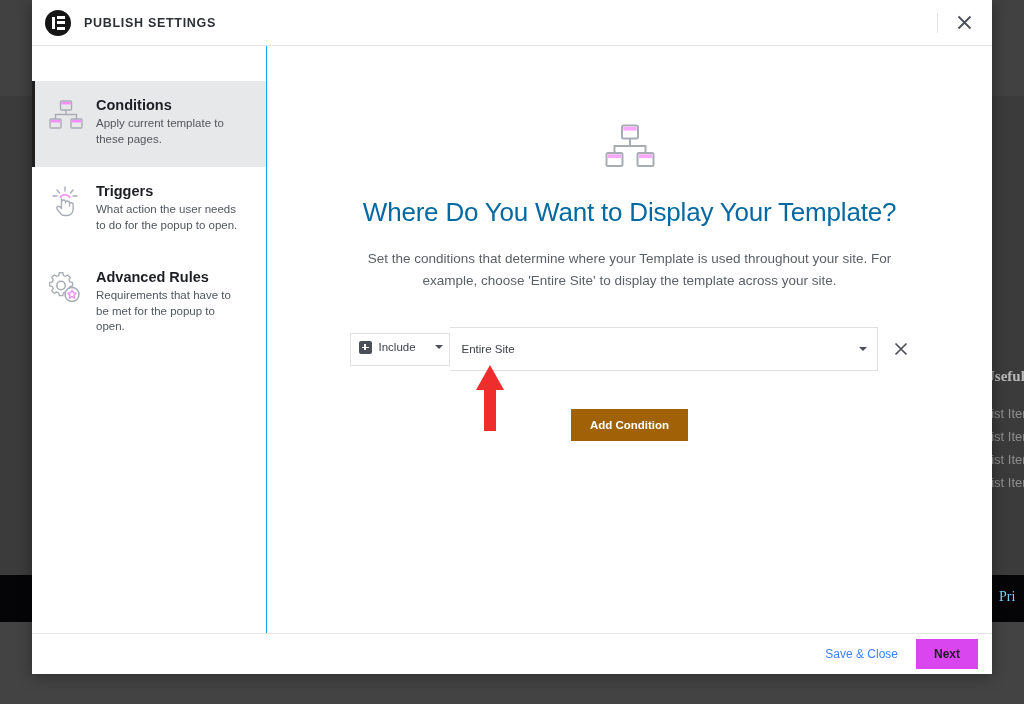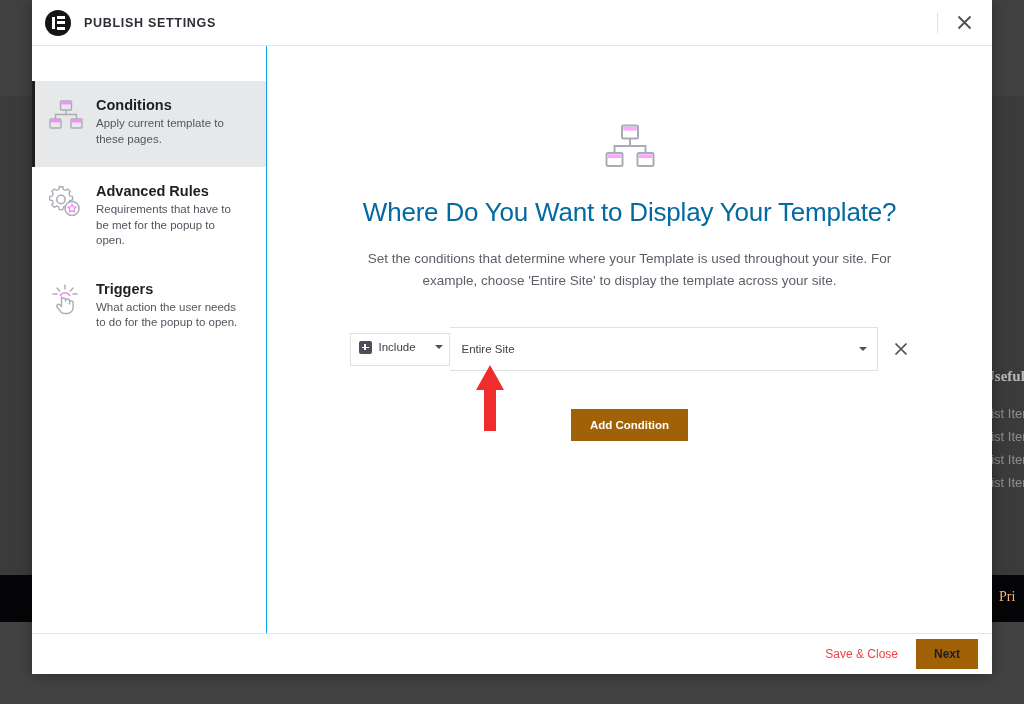--- a/index.html
+++ b/index.html
@@ -20,21 +20,21 @@
   .bg-useful {
     position: absolute; left: 984px; top: 368px;
     font-size: 15px; font-weight: bold; color: #b9b9b9;
     font-family: "Liberation Serif", serif;
     white-space: nowrap;
   }
   .bg-list { position: absolute; left: 984px; top: 402px; white-space: nowrap; }
   .bg-list-item { font-size: 13px; color: #8e8e8e; line-height: 23px; }
   .bg-privacy {
     position: absolute; left: 999px; top: 589px;
-    font-size: 14px; color: #fdba74;
+    font-size: 14px; color: #7dd3fc;
     font-family: "Liberation Serif", serif;
     white-space: nowrap;
   }
 
   
   .modal {
     position: absolute; left: 32px; top: 0;
     width: 960px; height: 674px;
     background: #ffffff;
     display: flex; flex-direction: column;
@@ -152,23 +152,23 @@
     padding: 10px 19px; cursor: pointer;
     font-family: "Liberation Sans", sans-serif;
   }
 
   
   .modal-footer {
     flex: 0 0 41px; height: 41px; border-top: 1px solid #e6e6e6;
     display: flex; align-items: center; justify-content: flex-end;
     padding-right: 14px; gap: 18px;
   }
-  .save-close { font-size: 12px; color: #ef4444; cursor: pointer; }
+  .save-close { font-size: 12px; color: #3b82f6; cursor: pointer; }
   .next-btn {
-    background: #a16207; color: #1d1f24; border: none;
+    background: #d946ef; color: #1d1f24; border: none;
     font-size: 12px; font-weight: bold; padding: 8px 18px; cursor: pointer;
     font-family: "Liberation Sans", sans-serif;
   }
 </style>
 </head>
 <body>
 
 <div class="bg-layer">
   <div class="bg-band-top"></div>
   <div class="bg-band-mid"></div>
@@ -225,43 +225,43 @@
         </div>
         <div class="side-text">
           <div class="side-title">Conditions</div>
           <div class="side-desc">Apply current template to these pages.</div>
         </div>
       </div>
 
       <div class="side-item">
         <div class="side-icon">
           <svg width="34" height="32" viewBox="0 0 34 32">
+            <path d="M16 1 V5 M8 4 L10.5 7 M24 4 L21.5 7 M4 10 H8 M28 10 H24" stroke="#a8adb5" stroke-width="1.4" fill="none" stroke-linecap="round"></path>
+            <path d="M11 12 A5.5 5.5 0 0 1 21 12" stroke="#f58ef9" stroke-width="1.6" fill="none"></path>
+            <path d="M12.5 13 V22 M12.5 16 a2 2 0 0 1 4 0 M16.5 17 a2 2 0 0 1 4 0 v3 M20.5 18.5 a1.8 1.8 0 0 1 3.6 0 v5 a6 6 0 0 1 -6 6 h-2.6 a5 5 0 0 1 -3.6 -1.6 L8 23 a1.8 1.8 0 0 1 2.6 -2.4 l1.9 2" fill="none" stroke="#a8adb5" stroke-width="1.4" stroke-linejoin="round" stroke-linecap="round"></path>
+          </svg>
+        </div>
+        <div class="side-text">
+          <div class="side-title">Triggers</div>
+          <div class="side-desc">What action the user needs to do for the popup to open.</div>
+        </div>
+      </div>
+
+      <div class="side-item">
+        <div class="side-icon">
+          <svg width="34" height="32" viewBox="0 0 34 32">
             <path d="M14 2 h4 l0.7 3.1 2.3 1 2.7-1.6 2.8 2.8 -1.6 2.7 1 2.3 3.1 0.7 v4 l-3.1 0.7 -1 2.3 1.6 2.7 -2.8 2.8 -2.7-1.6 -2.3 1 -0.7 3.1 h-4 l-0.7-3.1 -2.3-1 -2.7 1.6 -2.8-2.8 1.6-2.7 -1-2.3 -3.1-0.7 v-4 l3.1-0.7 1-2.3 -1.6-2.7 2.8-2.8 2.7 1.6 2.3-1 z" transform="translate(-2,-1) scale(0.88)" fill="none" stroke="#a8adb5" stroke-width="1.5"></path>
             <circle cx="12" cy="13.5" r="4.2" fill="none" stroke="#a8adb5" stroke-width="1.5"></circle>
             <circle cx="23" cy="22.5" r="7" fill="#fff" stroke="#a8adb5" stroke-width="1.5"></circle>
             <path d="M23 18.2 l1.25 2.6 2.85 0.4 -2.05 2 0.5 2.85 -2.55 -1.35 -2.55 1.35 0.5 -2.85 -2.05 -2 2.85 -0.4 z" fill="none" stroke="#f58ef9" stroke-width="1.4" stroke-linejoin="round"></path>
           </svg>
         </div>
         <div class="side-text">
           <div class="side-title">Advanced Rules</div>
           <div class="side-desc">Requirements that have to be met for the popup to open.</div>
-        </div>
-      </div>
-
-      <div class="side-item">
-        <div class="side-icon">
-          <svg width="34" height="32" viewBox="0 0 34 32">
-            <path d="M16 1 V5 M8 4 L10.5 7 M24 4 L21.5 7 M4 10 H8 M28 10 H24" stroke="#a8adb5" stroke-width="1.4" fill="none" stroke-linecap="round"></path>
-            <path d="M11 12 A5.5 5.5 0 0 1 21 12" stroke="#f58ef9" stroke-width="1.6" fill="none"></path>
-            <path d="M12.5 13 V22 M12.5 16 a2 2 0 0 1 4 0 M16.5 17 a2 2 0 0 1 4 0 v3 M20.5 18.5 a1.8 1.8 0 0 1 3.6 0 v5 a6 6 0 0 1 -6 6 h-2.6 a5 5 0 0 1 -3.6 -1.6 L8 23 a1.8 1.8 0 0 1 2.6 -2.4 l1.9 2" fill="none" stroke="#a8adb5" stroke-width="1.4" stroke-linejoin="round" stroke-linecap="round"></path>
-          </svg>
-        </div>
-        <div class="side-text">
-          <div class="side-title">Triggers</div>
-          <div class="side-desc">What action the user needs to do for the popup to open.</div>
         </div>
       </div>
 
     </div>
 
     <div class="content">
 
       <div class="content-icon">
         <svg width="50" height="45" viewBox="0 0 50 45">
           <rect x="17" y="1.5" width="16" height="13" rx="1.5" fill="none" stroke="#a8adb5" stroke-width="2"></rect>

